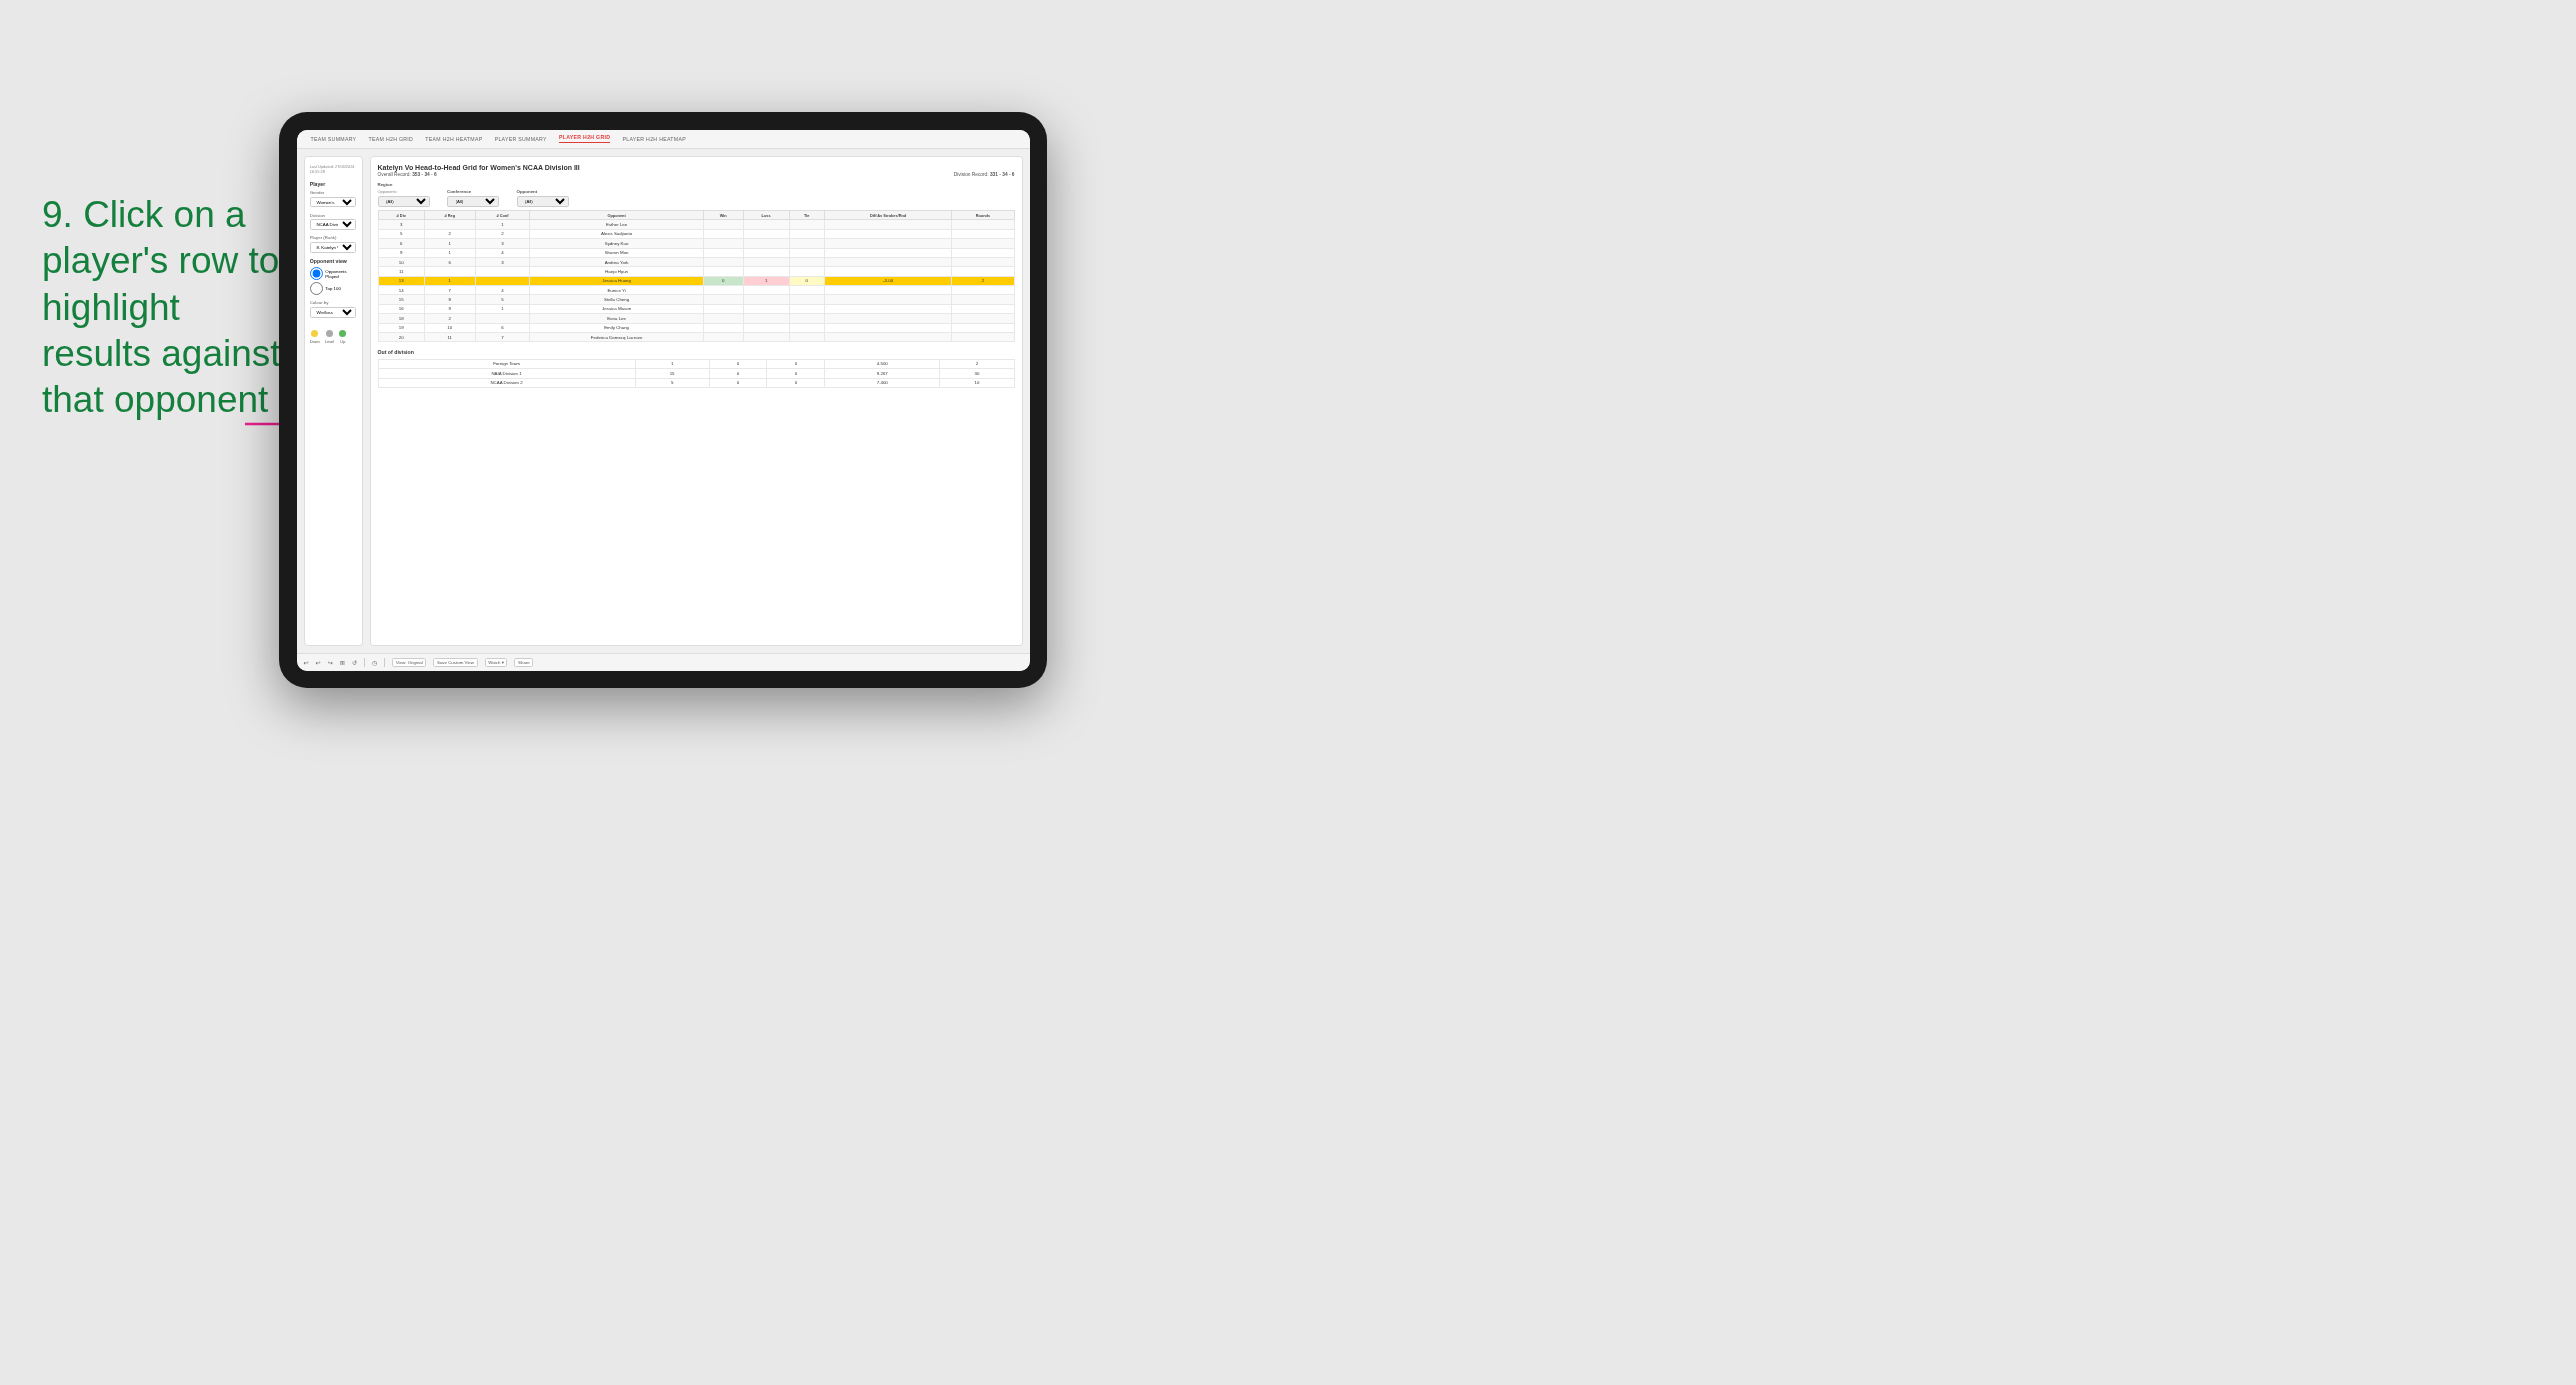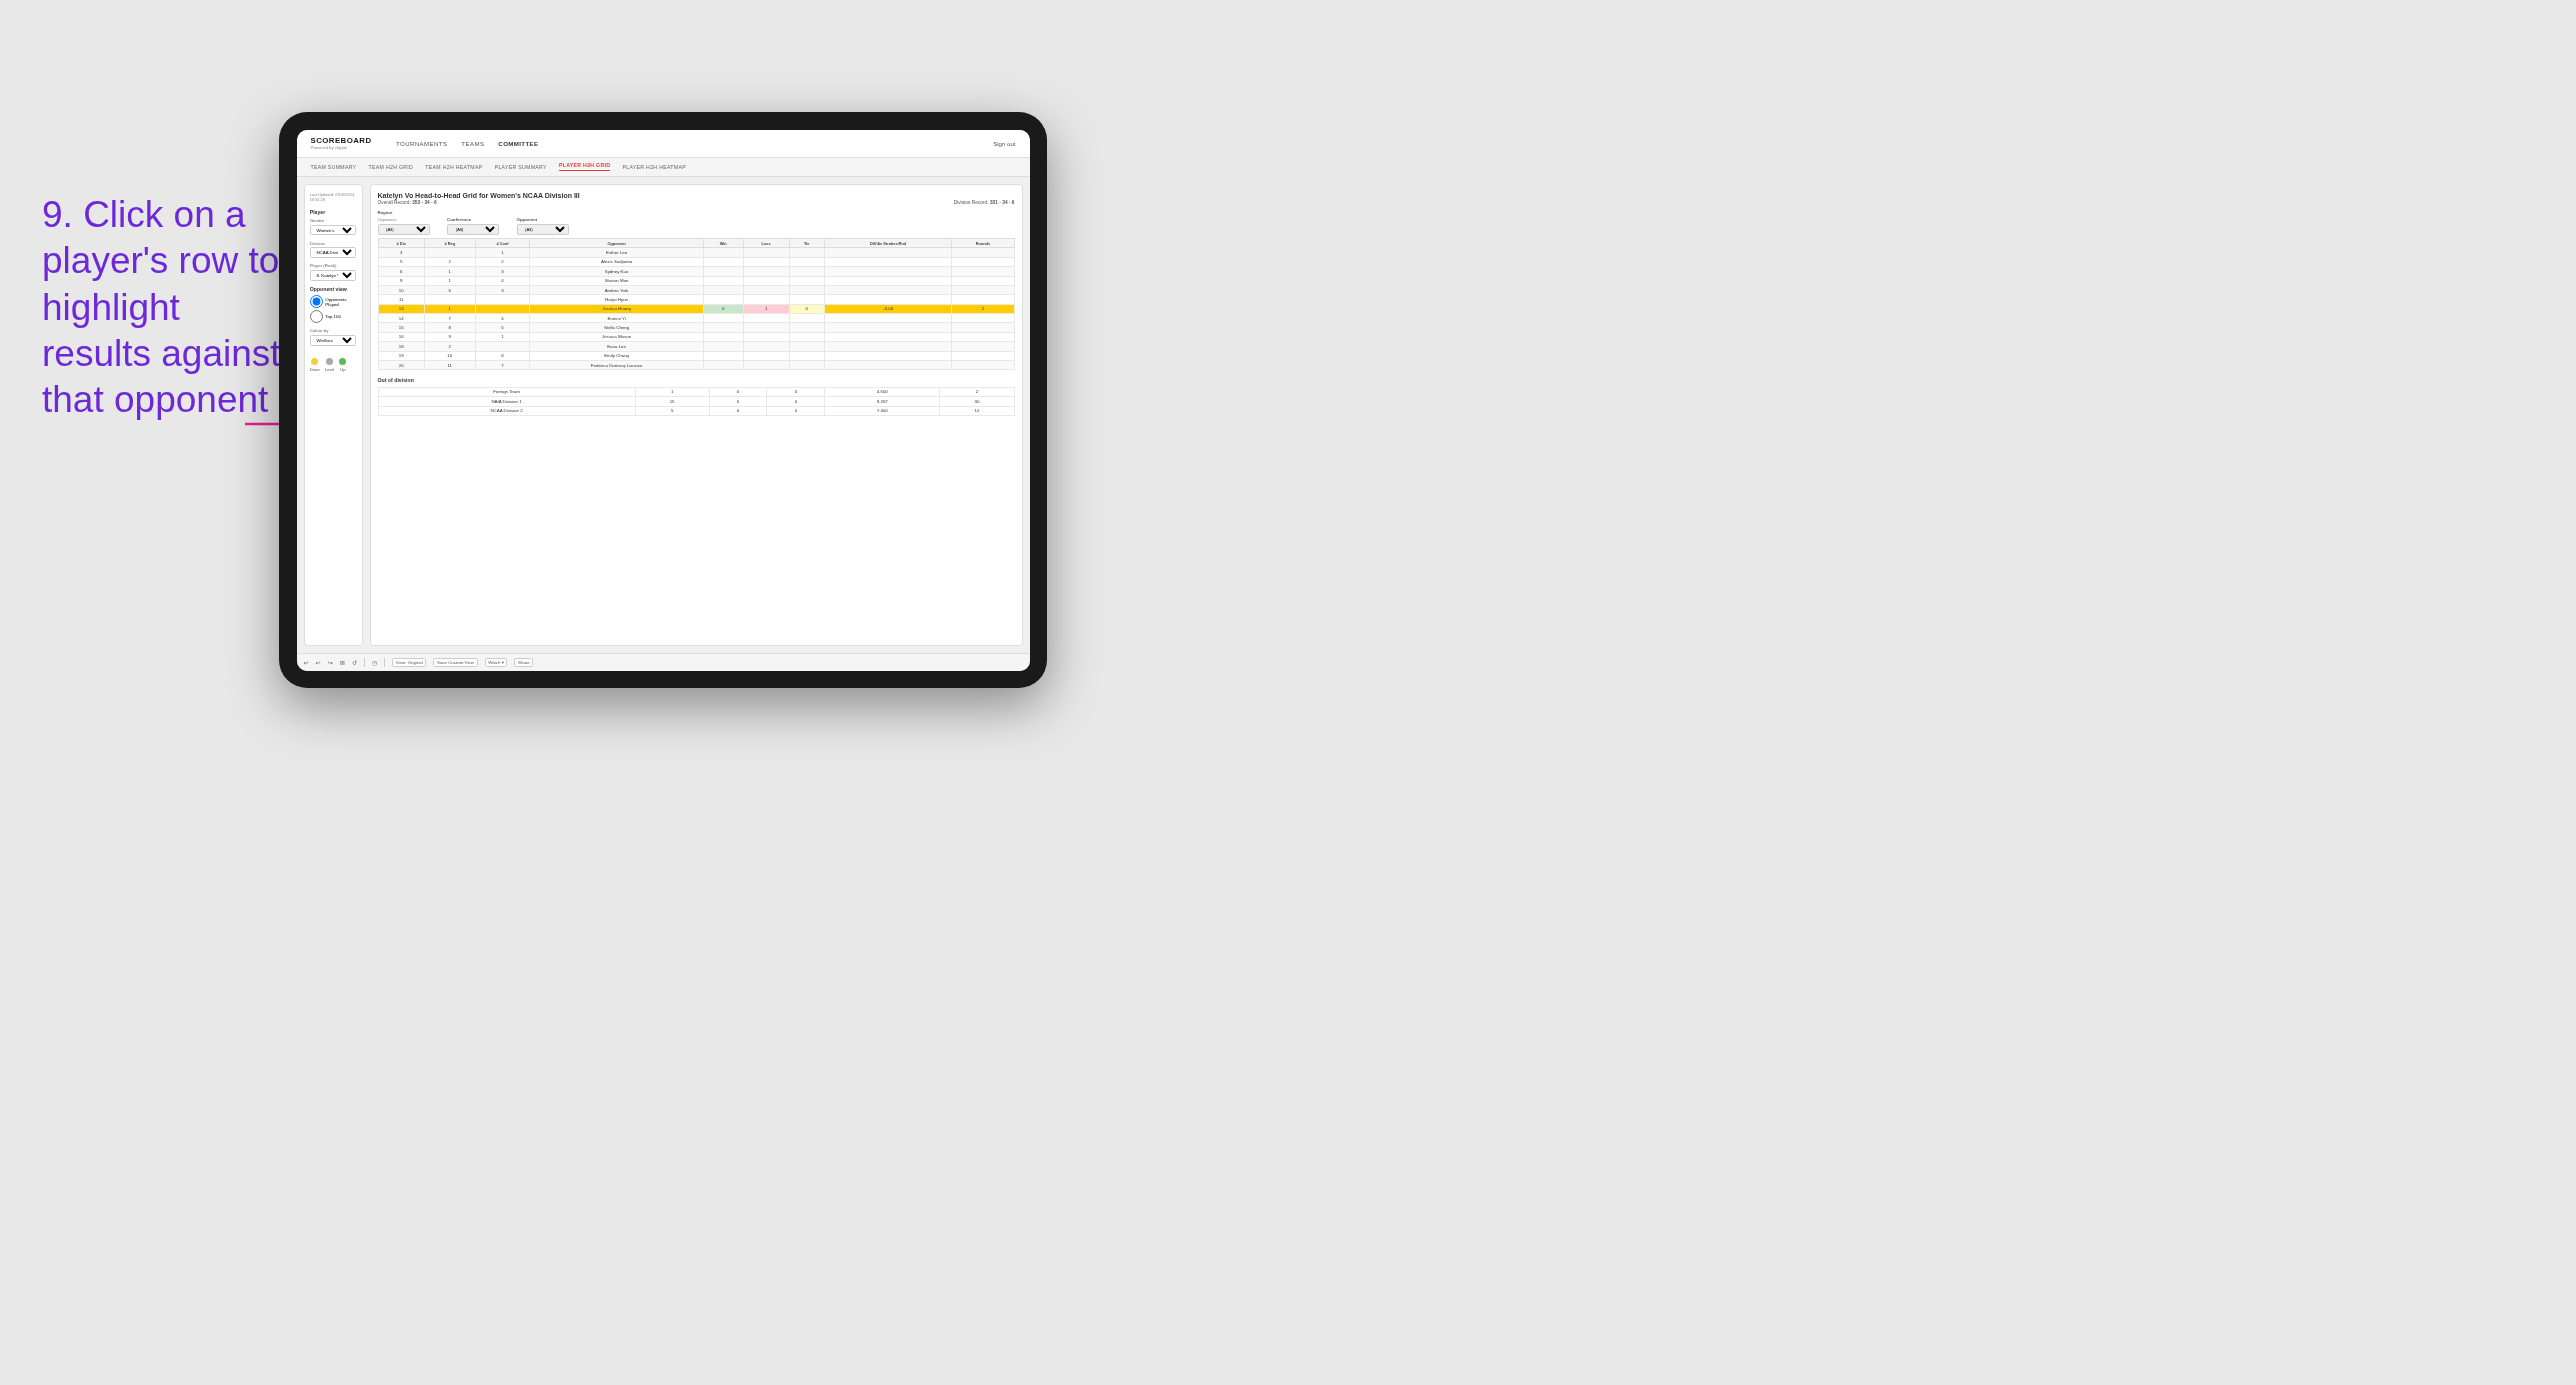--- a/index.html
+++ b/index.html
@@ -14,21 +14,21 @@
 
     
     .instruction-text {
       position: absolute;
       left: 42px;
       top: 192px;
       width: 245px;
       font-size: 37px;
       font-weight: 400;
       line-height: 1.25;
-      color: #6d28d9;
+      color: #15803d;
     }
 
     
     .tablet-frame {
       position: absolute;
       left: 279px;
       top: 112px;
       width: 768px;
       height: 576px;
       background: #1a1a1a;
@@ -361,32 +361,20 @@
     <marker id="arrowhead" markerWidth="8" markerHeight="8" refX="6" refY="3" orient="auto">
       <polygon points="0 0, 8 3, 0 6" fill="#e91e8c"></polygon>
     </marker>
   </defs>
   <line x1="0" y1="25" x2="320" y2="25" stroke="#e91e8c" stroke-width="3" marker-end="url(#arrowhead)"></line>
 </svg>
 
 <div class="tablet-frame">
   <div class="tablet-screen">
 
-    <div class="nav-bar">
-      <div class="logo">
-        <span class="logo-top">SCOREBOARD</span>
-        <span class="logo-sub">Powered by clippd</span>
-      </div>
-      <div class="nav-links">
-        <span class="nav-link">TOURNAMENTS</span>
-        <span class="nav-link">TEAMS</span>
-        <span class="nav-link active">COMMITTEE</span>
-      </div>
-      <span class="sign-out">Sign out</span>
-    </div>
 
     <div class="sub-nav">
       <span class="sub-nav-link">TEAM SUMMARY</span>
       <span class="sub-nav-link">TEAM H2H GRID</span>
       <span class="sub-nav-link">TEAM H2H HEATMAP</span>
       <span class="sub-nav-link">PLAYER SUMMARY</span>
       <span class="sub-nav-link active">PLAYER H2H GRID</span>
       <span class="sub-nav-link">PLAYER H2H HEATMAP</span>
     </div>
 

